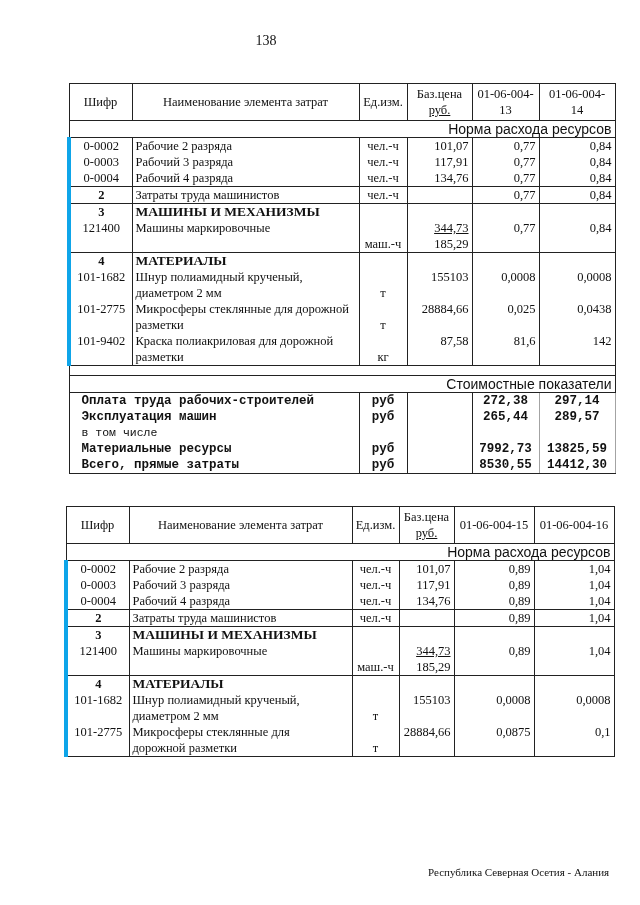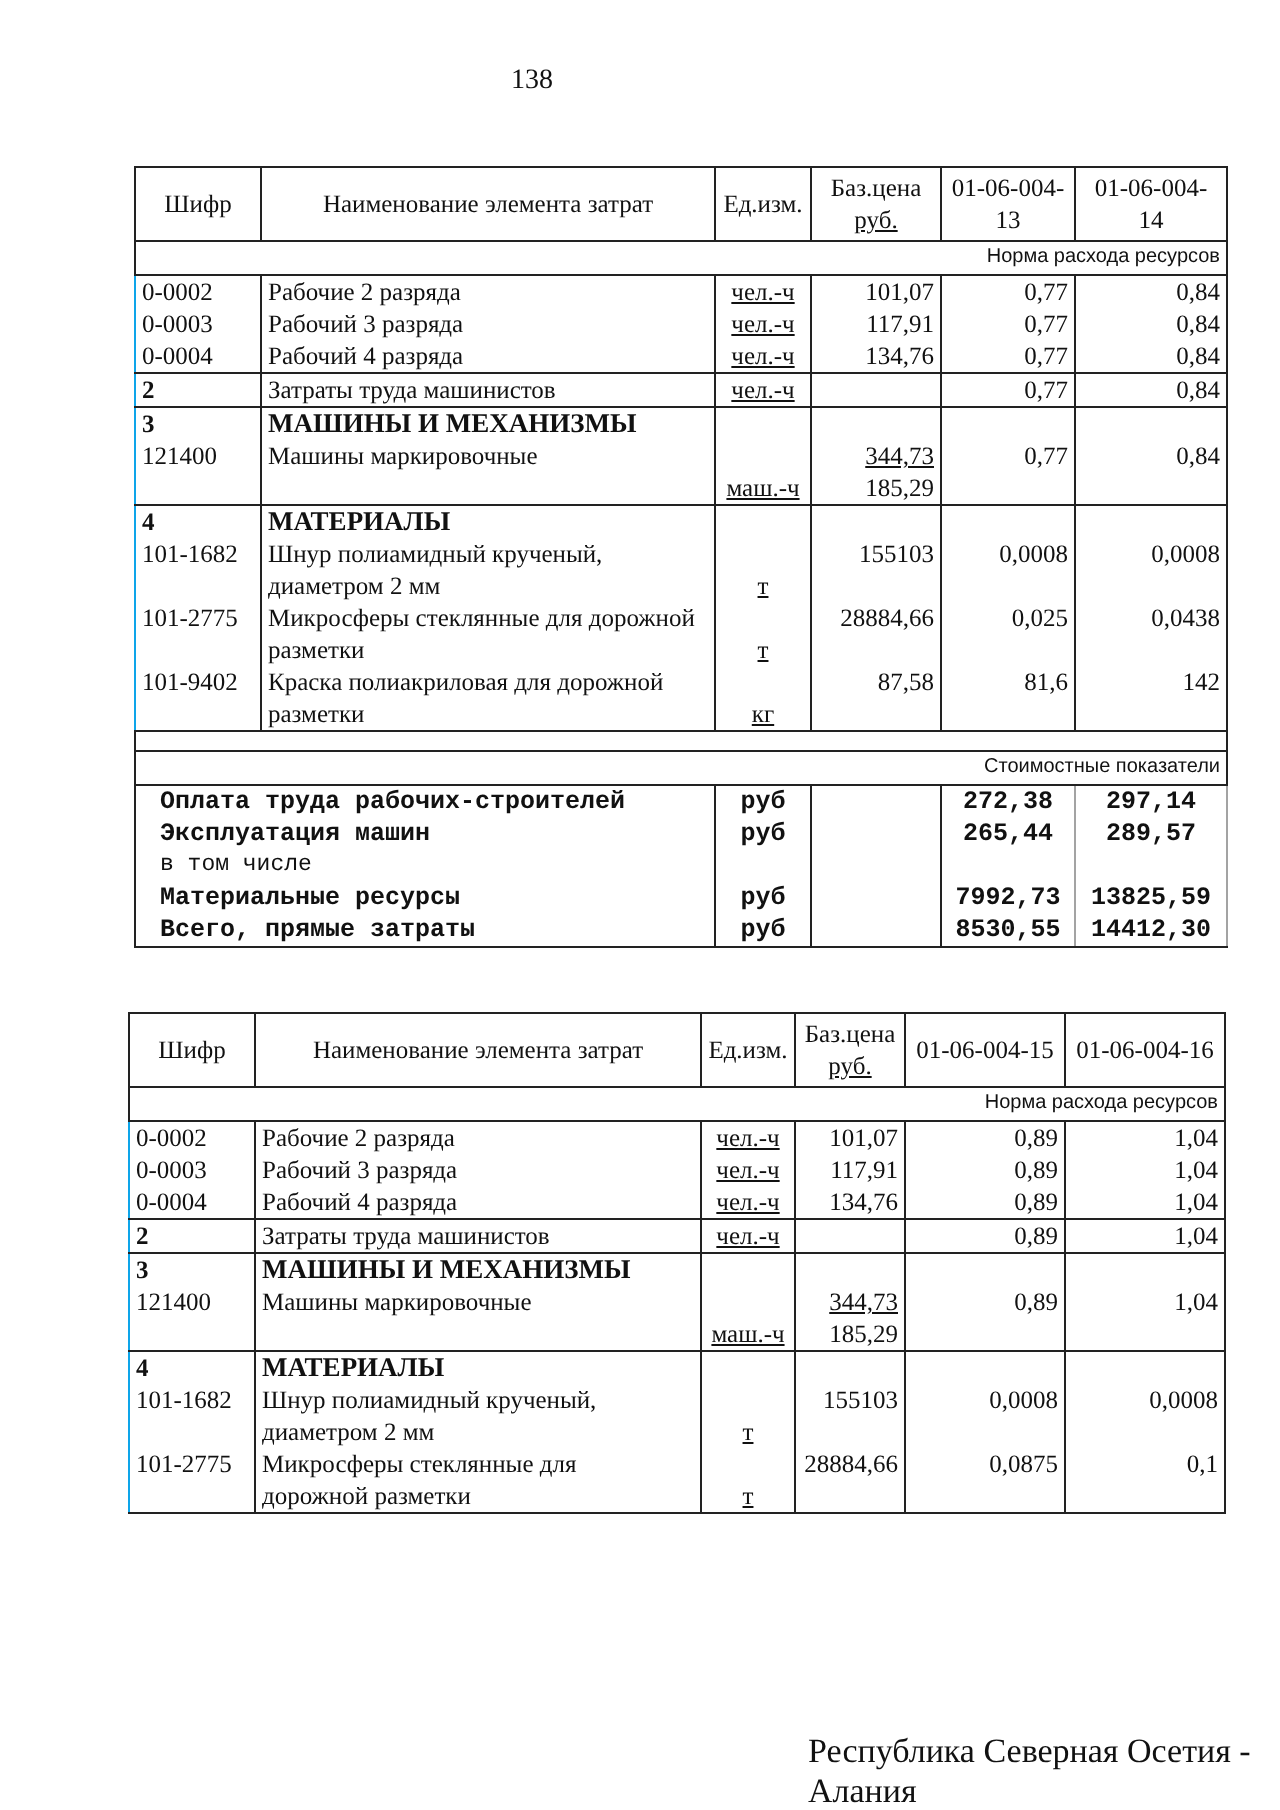--- a/index.html
+++ b/index.html
@@ -1,32 +1,32 @@
 <!DOCTYPE html>
 <html><head>
 <meta charset="utf-8">
 <style>
   html, body { margin: 0; padding: 0; background: #ffffff; }
   body { width: 640px; height: 905px; position: relative; overflow: hidden;
          font-family: "Liberation Serif", serif; color: #111; }
   .page-num { position: absolute; top: 33px; left: 0; width: 532px; text-align: center; font-size: 14px; }
-  .footer { position: absolute; top: 866px; left: 404px; font-size: 17px; }
+  .footer { position: absolute; top: 866px; left: 428px; font-size: 11px; }
 
   table.est { position: absolute; border-collapse: collapse; font-size: 12.5px; table-layout: fixed; padding-left: 39px; }
   table.est td { padding: 0 3px; vertical-align: top; line-height: 16px; }
   .t1 { left: 67px; top: 83px; width: 546px; }
   .t2 { left: 64px; top: 506px; width: 548px; }
 
   .hdr td { border: 1px solid #222; text-align: center; vertical-align: middle !important; line-height: 15px; height: 36px; }
   .hdr .nm { font-size: 12.5px; }
-  .band td { border: 1px solid #222; text-align: right; font-family: "Liberation Sans", sans-serif; font-size: 10px; height: 12px; line-height: 12px; padding-right: 6px; }
-
-  .c-code { text-align: left; border-left: 1px solid #0ea5e9; border-right: 1px solid #222; }
+  .band td { border: 1px solid #222; text-align: right; font-family: "Liberation Sans", sans-serif; font-size: 14px; height: 12px; line-height: 12px; padding-right: 6px; }
+
+  .c-code { text-align: center; border-left: 4px solid #0ea5e9; border-right: 1px solid #222; }
   .c-name { text-align: left; border-right: 1px solid #222; }
-  .c-unit { text-align: center; border-right: 1px solid #222; vertical-align: bottom !important; text-decoration: underline; }
+  .c-unit { text-align: center; border-right: 1px solid #222; vertical-align: bottom !important; }
   .c-price { text-align: right; border-right: 1px solid #222; }
   .c-v { text-align: right; border-right: 1px solid #222; }
   .grp-bot td { border-bottom: 1px solid #222; }
   .b { font-weight: bold; }
   .bigb { font-weight: bold; font-size: 13.5px; }
   .u { text-decoration: underline; }
   .sum td { line-height: 17px; font-family: Liberation Mono, monospace; }
   .sum .lbl { padding-left: 12px; border-left: 1px solid #222; }
   .sum .unit { text-align: center; border-left: 1px solid #222; }
   .sum .emp { border-left: 1px solid #222; border-right: 1px solid #222; }

